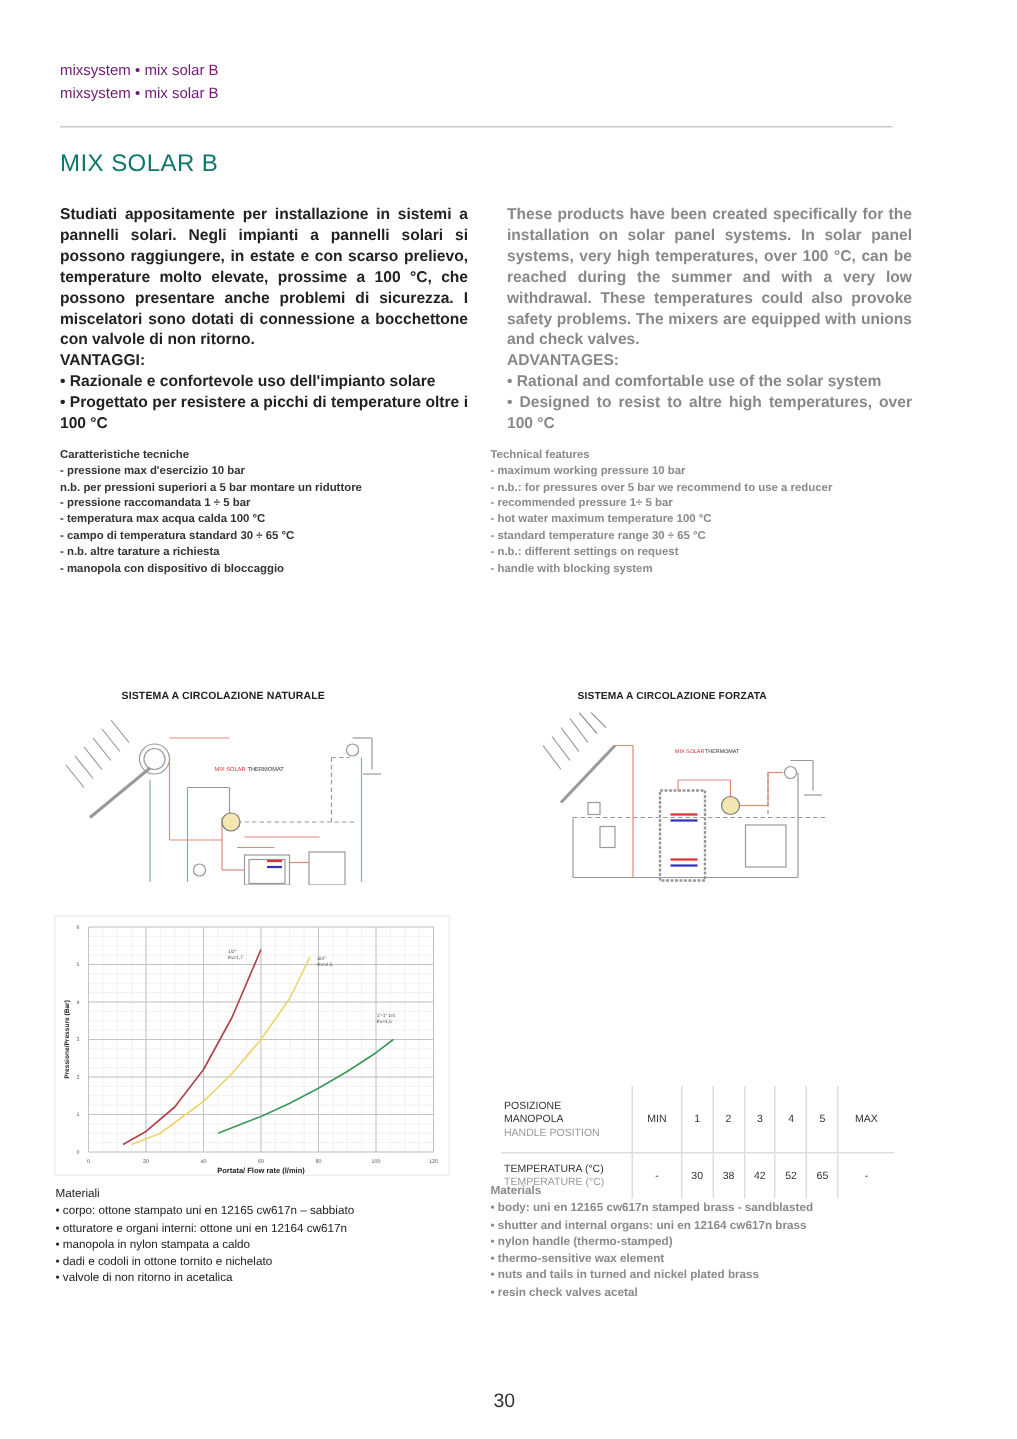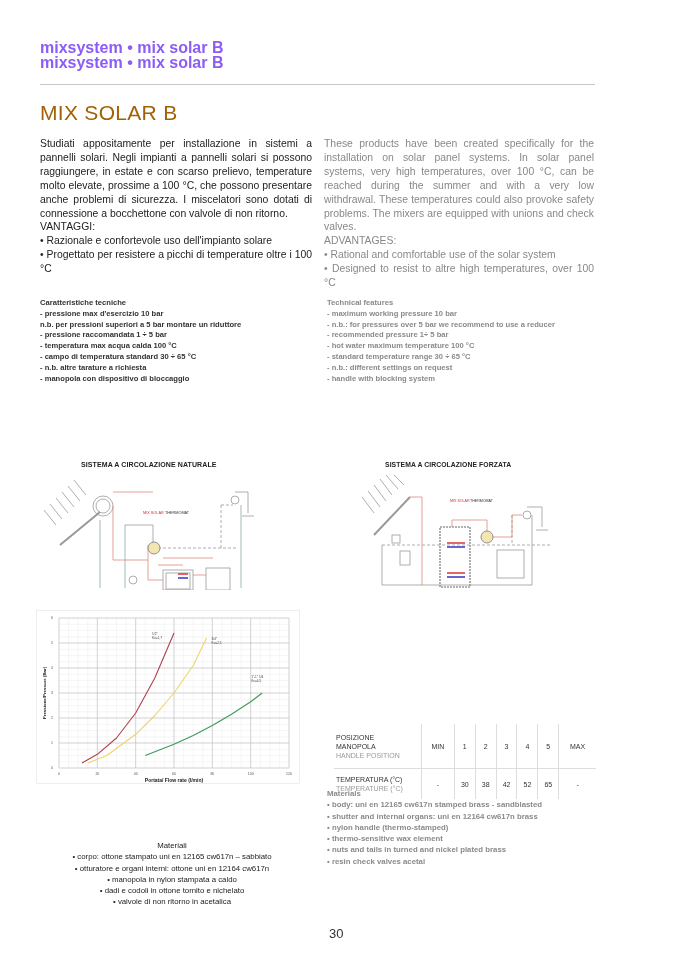--- a/index.html
+++ b/index.html
@@ -1,21 +1,21 @@
 <!DOCTYPE html>
 <html><head>
 <meta charset="utf-8">
 <style>
   html, body { margin:0; padding:0; background:#ffffff; }
   body { width:678px; height:959px; position:relative; overflow:hidden; font-family:"Liberation Sans", sans-serif; color:#333; }
   .abs { position:absolute; }
-  .hdr { left:40px; top:40px; font-size:16px; font-weight:bold; color:#8b5cf6; line-height:15px; }
+  .hdr { left:40px; top:40px; font-size:10px; font-weight:normal; color:#701a75; line-height:15px; }
   .rule { left:40px; top:84px; width:555px; height:1px; background:#c8c8c8; }
-  .title { left:40px; top:101px; font-size:21px; color:#a16207; letter-spacing:0.3px; }
-  .para { font-size:10.4px; line-height:13.9px; text-align:justify; }
+  .title { left:40px; top:101px; font-size:16px; color:#0f766e; letter-spacing:0.3px; }
+  .para { font-size:10.4px; line-height:13.9px; text-align:justify;font-weight:bold; }
   .para.it { color:#222; }
   .para.en { color:#888; }
   .para div { text-align:justify; text-align-last:left; }
   .bul { text-align:left; }
   .tech { font-size:7.6px; line-height:10.8px;font-weight:bold; }
   .tech.it { color:#333; }
   .tech.en { color:#8a8a8a; }
   .diag-title { font-size:7px; font-weight:bold; color:#222; letter-spacing:0.1px; }
   .mat { font-size:7.8px; line-height:11.3px; }
   .mat.it { color:#222; }
@@ -39,21 +39,21 @@
 <div class="abs rule"></div>
 <div class="abs title">MIX SOLAR B</div>
 
 <div class="abs para it" style="left:40px; top:137px; width:272px;">
   <div>Studiati appositamente per installazione in sistemi a pannelli solari. Negli impianti a pannelli solari si possono raggiungere, in estate e con scarso prelievo, temperature molto elevate, prossime a 100 °C, che possono presentare anche problemi di sicurezza. I miscelatori sono dotati di connessione a bocchettone con valvole di non ritorno.</div>
   <div class="bul">VANTAGGI:</div>
   <div class="bul">• Razionale e confortevole uso dell'impianto solare</div>
   <div>• Progettato per resistere a picchi di temperature oltre i 100 °C</div>
 </div>
 
-<div class="abs para en" style="left:324px; top:137px; width:270px;">
+<div class="abs para en" style="left:338px; top:137px; width:270px;">
   <div>These products have been created specifically for the installation on solar panel systems. In solar panel systems, very high temperatures, over 100 °C, can be reached during the summer and with a very low withdrawal. These temperatures could also provoke safety problems. The mixers are equipped with unions and check valves.</div>
   <div class="bul">ADVANTAGES:</div>
   <div class="bul">• Rational and comfortable use of the solar system</div>
   <div class="bul">• Designed to resist to altre high temperatures, over 100 °C</div>
 </div>
 
 <div class="abs tech it" style="left:40px; top:298px; width:270px;">
   <div>Caratteristiche tecniche</div>
   <div>- pressione max d'esercizio 10 bar</div>
   <div>n.b. per pressioni superiori a 5 bar montare un riduttore</div>
@@ -291,21 +291,21 @@
     <td>30</td>
     <td>38</td>
     <td>42</td>
     <td>52</td>
     <td>65</td>
     <td>-</td>
   </tr>
 </tbody>
   </table>
 
-<div class="abs mat it" style="left:37px; top:840px; width:270px;text-align:center;">
+<div class="abs mat it" style="left:37px; top:790px; width:270px;">
   <div>Materiali</div>
   <div>• corpo: ottone stampato uni en 12165 cw617n – sabbiato</div>
   <div>• otturatore e organi interni: ottone uni en 12164 cw617n</div>
   <div>• manopola in nylon stampata a caldo</div>
   <div>• dadi e codoli in ottone tornito e nichelato</div>
   <div>• valvole di non ritorno in acetalica</div>
 </div>
 
 <div class="abs mat en" style="left:327px; top:788px; width:270px;font-weight:bold;">
   <div>Materials</div>

